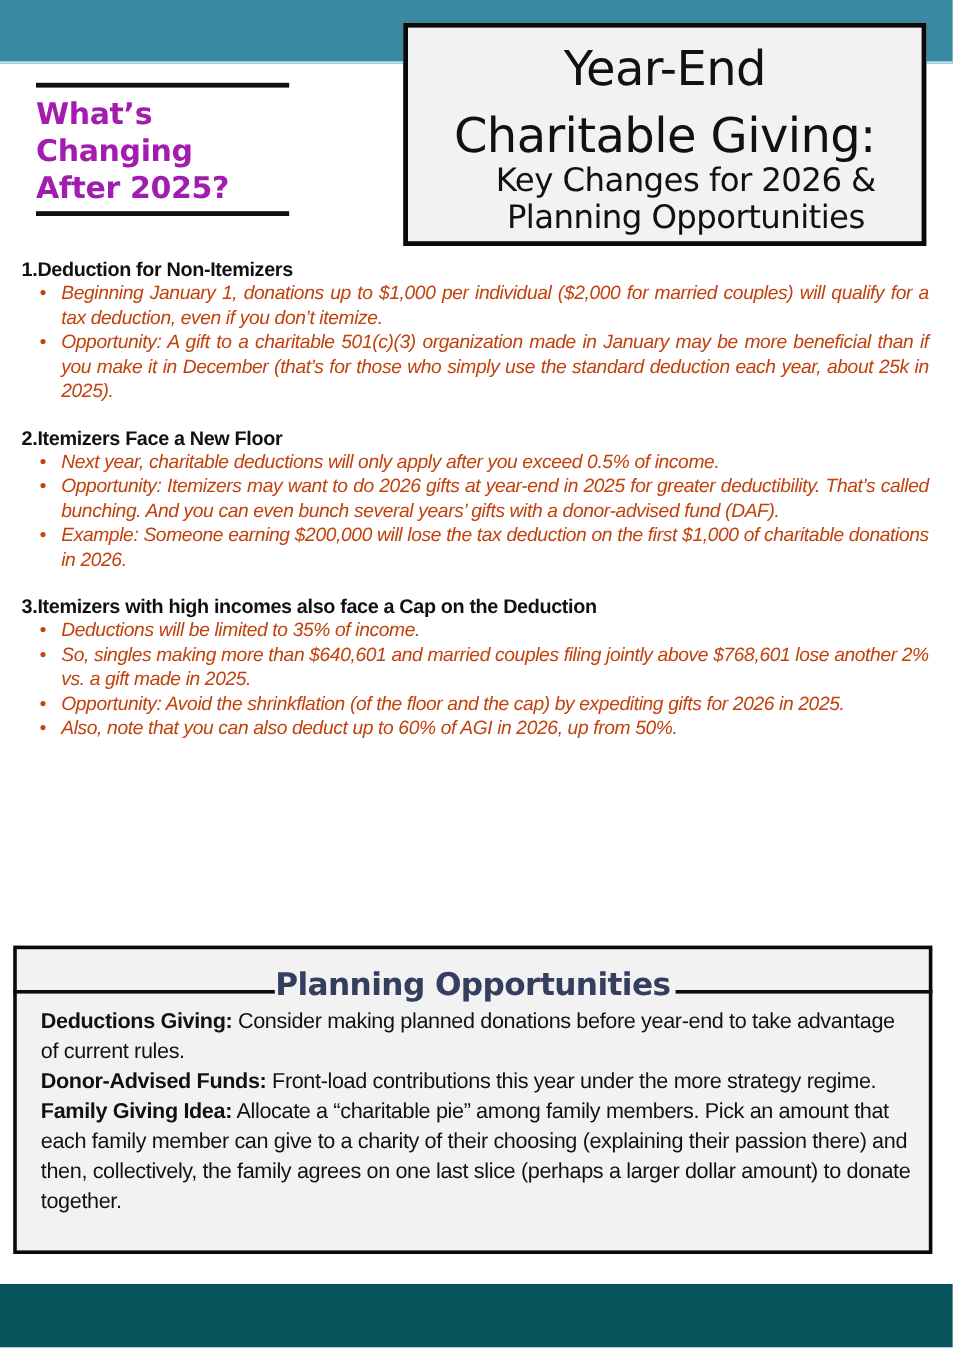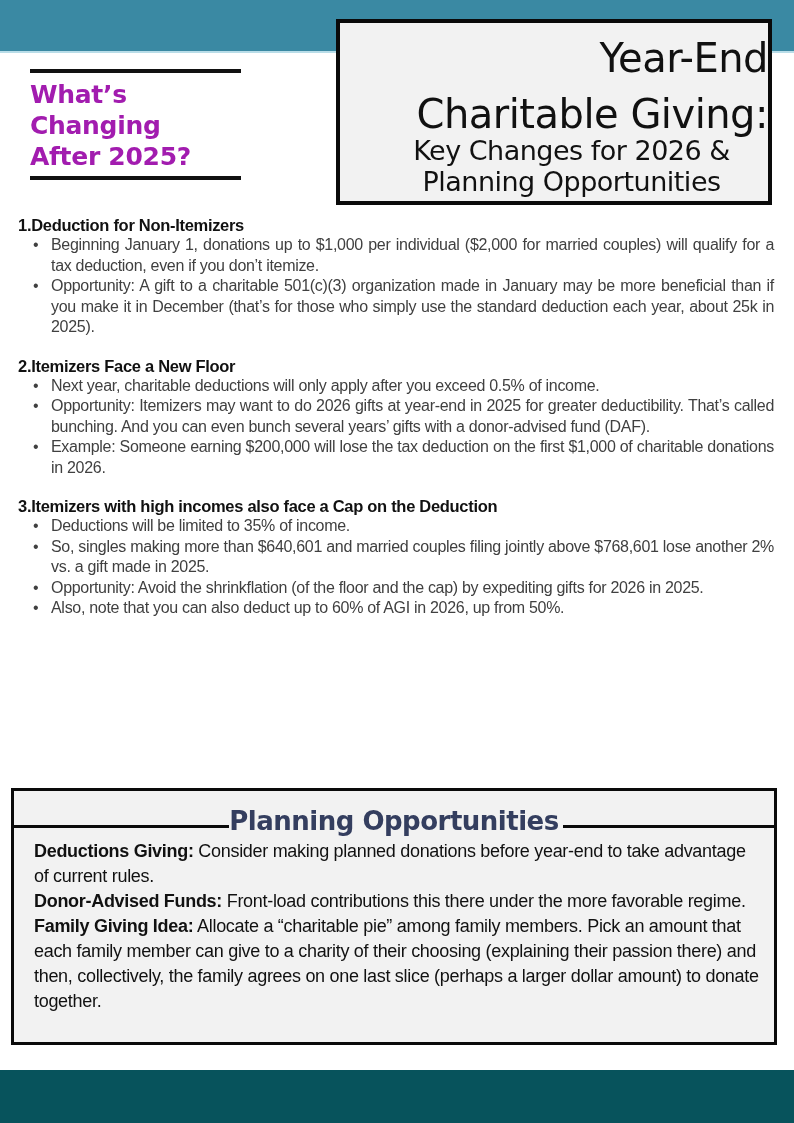--- a/index.html
+++ b/index.html
@@ -16,30 +16,30 @@
   .side-title h2 {
     margin: 6px 0 4px 0; font-family: "DejaVu Sans", sans-serif; font-weight: bold;
     font-size: 25px; line-height: 31px; color: #a21caf; letter-spacing: -0.3px;
   }
 
   .title-box {
     position: absolute; left: 336px; top: 19px; width: 428px; height: 178px;
     border: 4px solid #0a0a0a; background: #f2f2f2; text-align: center;
     box-sizing: content-box;
   }
-  .title-box .t1 { font-family: "DejaVu Sans", sans-serif; font-size: 40px; line-height: 42px; margin-top: 14px; font-weight: normal; letter-spacing: -0.5px; text-align: right; }
+  .title-box .t1 { font-family: "DejaVu Sans", sans-serif; font-size: 40px; line-height: 42px; margin-top: 14px; font-weight: normal; letter-spacing: -0.5px; }
   .title-box .t2 { font-family: "DejaVu Sans", sans-serif; font-size: 27px; line-height: 31px; letter-spacing: -0.5px; margin-left: 35px; }
 
   .content { position: absolute; left: 18px; top: 198px; width: 756px; font-family: "Liberation Sans", sans-serif; }
   .section { margin-bottom: 18px; margin-top: 17px; }
   .section h3 { margin: 0; font-size: 16.5px; line-height: 20px; font-weight: bold; letter-spacing: -0.3px; }
   .section ul { margin: 0; padding: 0 0 0 33px; }
   .section li {
     font-size: 16px; line-height: 20.5px; text-align: justify; letter-spacing: -0.3px;
-    list-style: none; position: relative; color: #404040;
+    list-style: none; position: relative; color: #c2410c; font-style: italic;
   }
   .section li::before { content: "\2022"; position: absolute; left: -18px; top: 0; font-size: 16px; }
 
   .plan-box {
     position: absolute; left: 11px; top: 788px; width: 766px; height: 257px;
     border: 3px solid #0a0a0a; background: #f2f2f2; box-sizing: border-box;
   }
   .plan-head { position: absolute; left: -3px; right: -3px; top: 12px; height: 36px; }
   .plan-head .line { position: absolute; top: 22px; height: 3px; background: #0a0a0a; }
   .plan-head .line.l { left: 0; width: 218px; }
@@ -105,18 +105,18 @@
 </div>
 
 <div class="plan-box">
   <div class="plan-head">
     <div class="line l"></div>
     <div class="line r"></div>
     <h2>Planning Opportunities</h2>
   </div>
   <div class="plan-body">
     <p><b>Deductions Giving:</b><span> Consider making planned donations before year-end to take advantage of current rules.</span></p>
-    <p><b>Donor-Advised Funds:</b><span> Front-load contributions this there under the more favorable regime.</span></p>
+    <p><b>Donor-Advised Funds:</b><span> Front-load contributions this year under the more strategy regime.</span></p>
     <p><b>Family Giving Idea:</b><span> Allocate a “charitable pie” among family members. Pick an amount that each family member can give to a charity of their choosing (explaining their passion there) and then, collectively, the family agrees on one last slice (perhaps a larger dollar amount) to donate together.</span></p>
   </div>
 </div>
 
 <div class="bottom-band"></div>
 
 </body></html>

